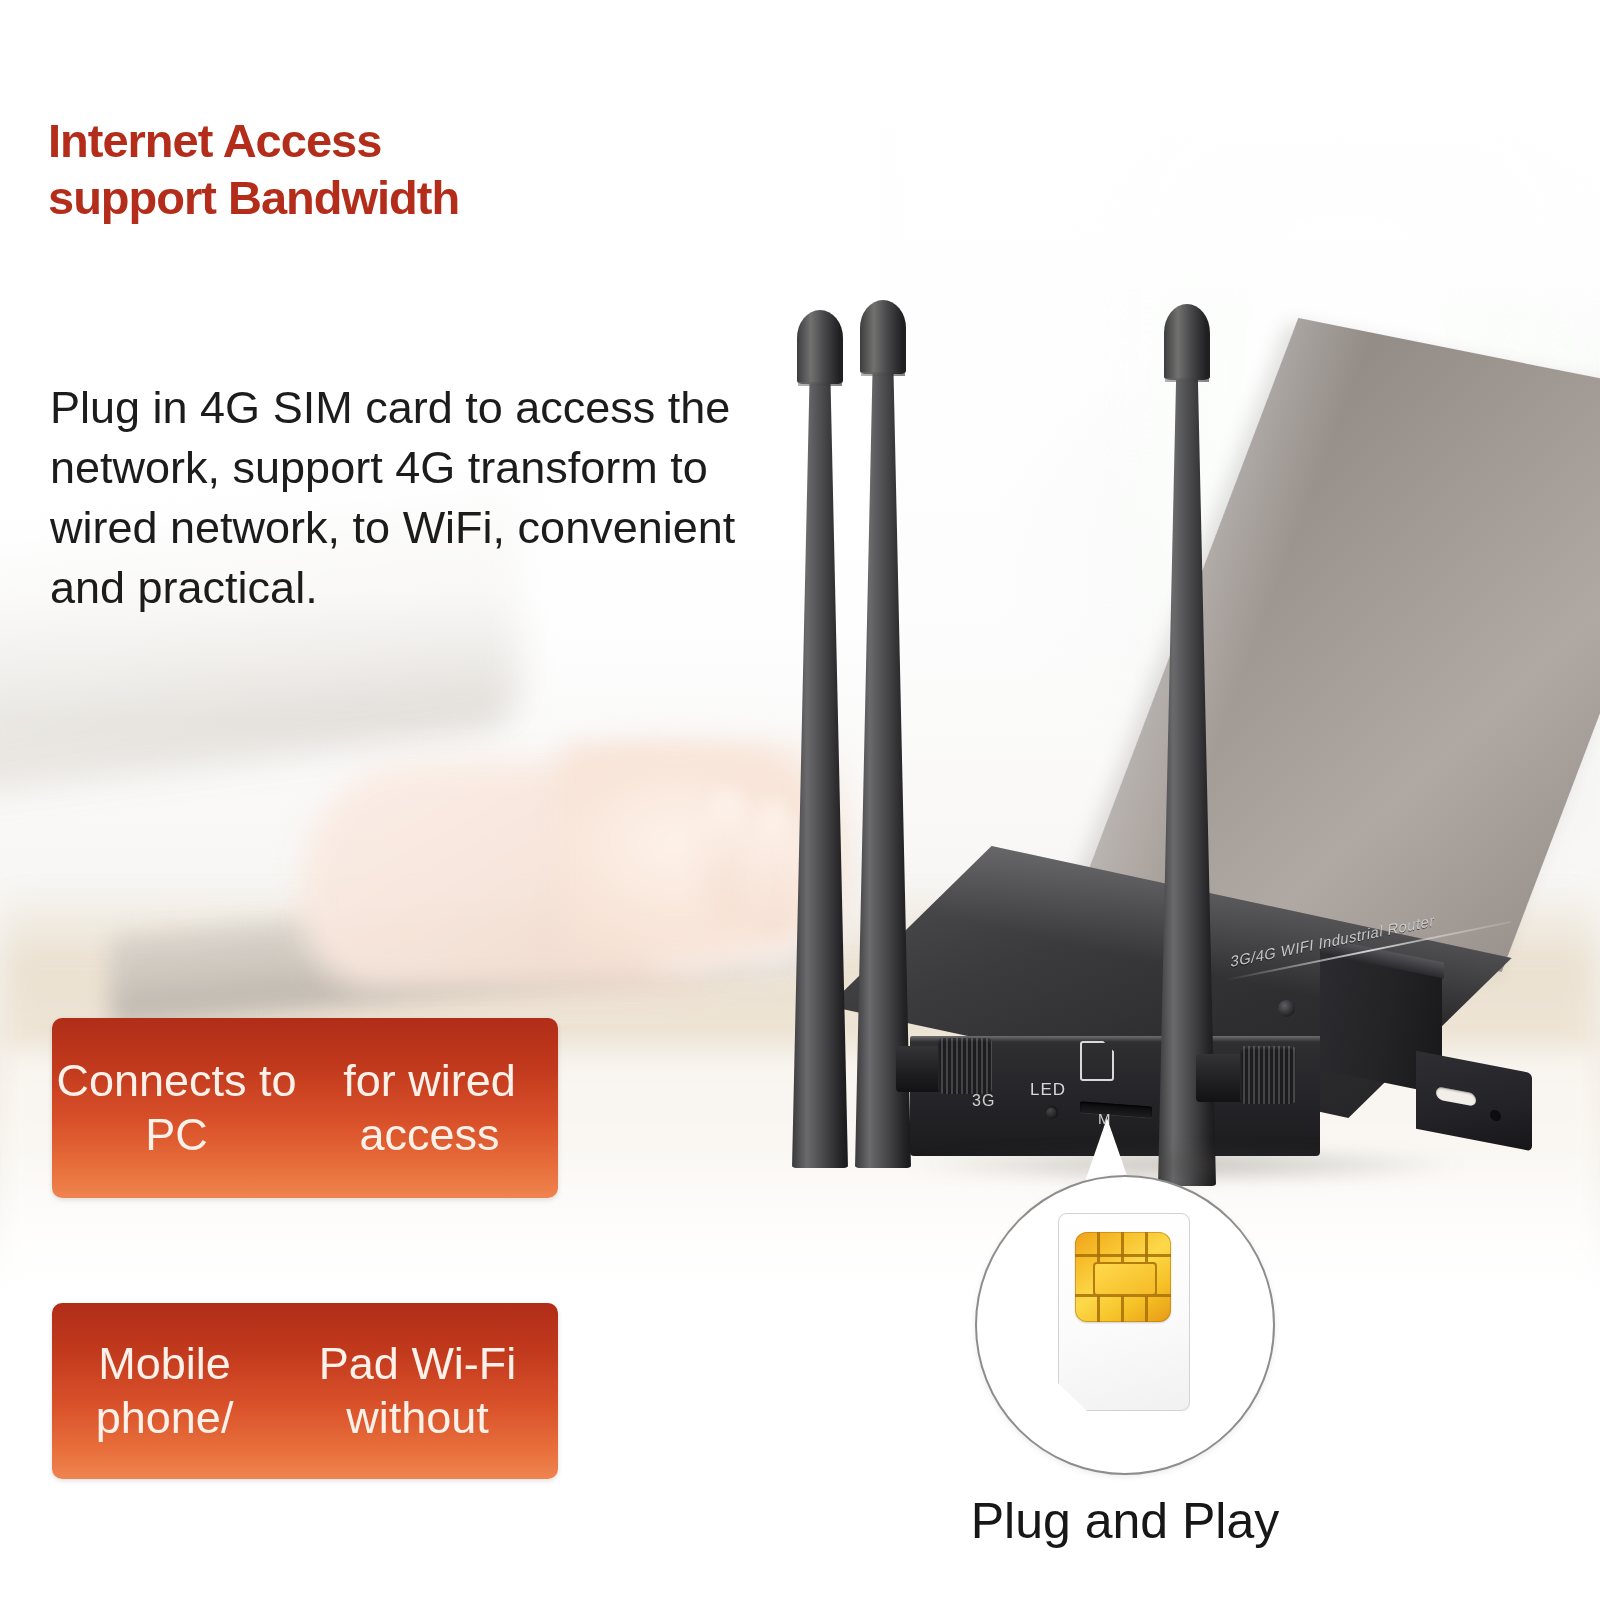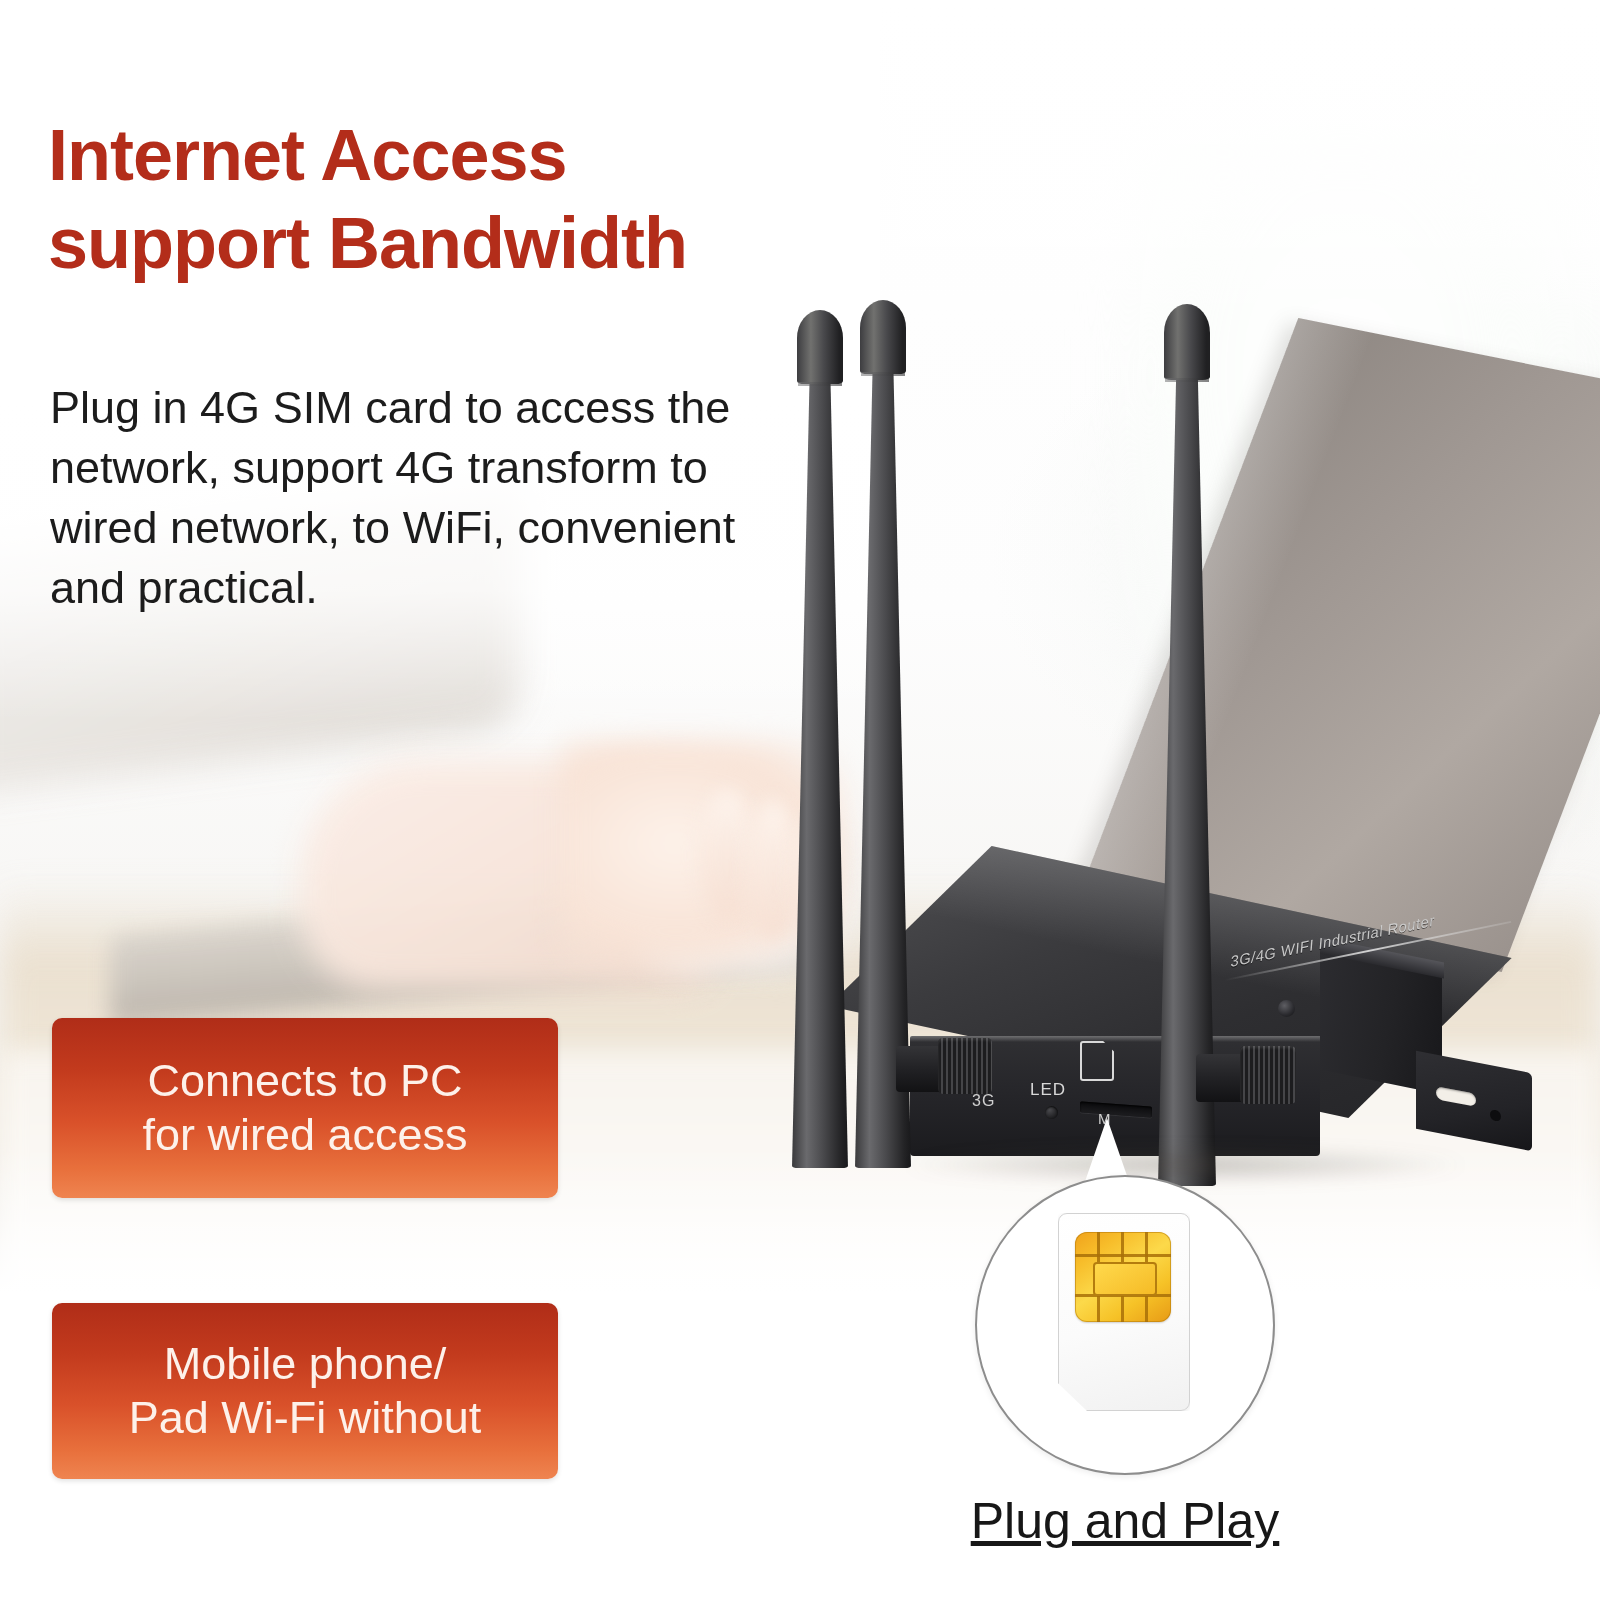--- a/index.html
+++ b/index.html
@@ -56,29 +56,29 @@
   
   .bg-wash{position:absolute;left:0;top:0;width:880px;height:720px;
     background:linear-gradient(180deg,#ffffff 0%,#ffffff 55%,rgba(255,255,255,.75) 82%,rgba(255,255,255,0) 100%);}
   .bg-wash-r{position:absolute;left:900px;top:0;width:700px;height:330px;
     background:linear-gradient(180deg,#ffffff 0%,rgba(255,255,255,.6) 70%,rgba(255,255,255,0) 100%);}
   .bg-wash-b{position:absolute;left:0;top:1150px;width:1600px;height:450px;
     background:linear-gradient(180deg,rgba(255,255,255,0) 0%,#ffffff 32%,#ffffff 100%);}
 
   
   .headline{position:absolute;left:48px;top:112px;width:830px;
-    font-size:72px;font-weight:bold;line-height:1.22;color:#b32d1a;letter-spacing:-1px;}
+    font-size:47px;font-weight:bold;line-height:1.22;color:#b32d1a;letter-spacing:-1px;}
   .body-copy{position:absolute;left:50px;top:378px;width:760px;
     font-size:45px;line-height:1.33;color:#1c1c1c;}
 
   
   .badge{position:absolute;left:52px;width:506px;border-radius:10px;
     background:linear-gradient(180deg,#b02d18 0%,#c23a1d 28%,#d9512a 58%,#e8703c 84%,#ef8450 100%);
     box-shadow:0 2px 5px rgba(0,0,0,.12);
-    display:flex;flex-direction:column;align-items:center;justify-content:center;
+    display:flex;flex-direction:row;align-items:center;justify-content:center;
     color:#fdf1ea;font-size:45px;line-height:1.2;text-align:center;}
   #badge-pc{top:1018px;height:180px;}
   #badge-wifi{top:1303px;height:176px;}
   .badge span{display:block;}
 
   
   .router{position:absolute;left:760px;top:290px;width:840px;height:1000px;}
 
   
   .lap-lid{position:absolute;left:430px;top:70px;width:420px;height:570px;
@@ -183,21 +183,21 @@
     box-shadow:0 1px 4px rgba(0,0,0,.10);}
   .sim-chip{position:absolute;left:1075px;top:1232px;width:96px;height:90px;border-radius:12px;
     background:linear-gradient(145deg,#f0a21c 0%,#f7bd2a 22%,#fcd94a 48%,#f6c227 72%,#e79a15 100%);
     box-shadow:inset 0 0 0 1px rgba(180,120,10,.55), 0 1px 2px rgba(0,0,0,.18);
     overflow:hidden;}
   .sim-chip i{position:absolute;background:rgba(168,112,8,.85);display:block;}
   .chip-center{position:absolute;left:18px;top:30px;width:60px;height:30px;
     border:2px solid rgba(168,112,8,.85);border-radius:4px;
     background:linear-gradient(150deg,#ffd94c,#f5bb26);}
   .callout-label{position:absolute;left:905px;top:1492px;width:440px;text-align:center;
-    font-size:50px;color:#171717;text-decoration:underline;}
+    font-size:50px;color:#171717;}
 </style>
 </head>
 <body>
 
 <div id="stage">
 
   <div class="bg">
     <div class="bg-base"></div>
     <div class="bg-window"></div>
     <div class="bg-plant"></div>

